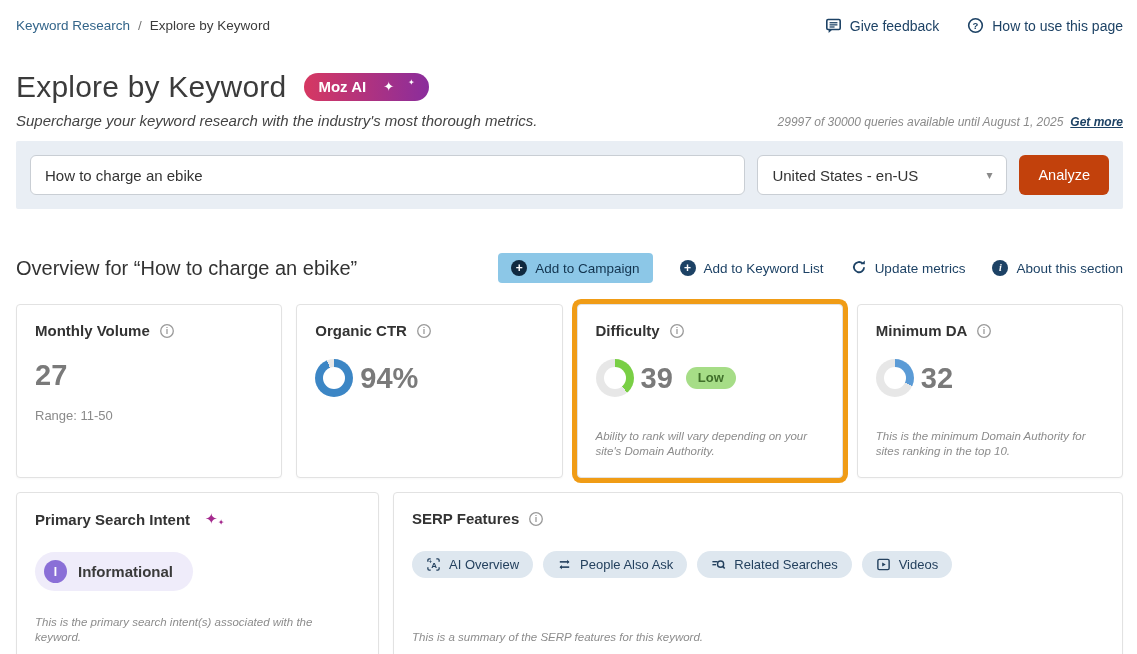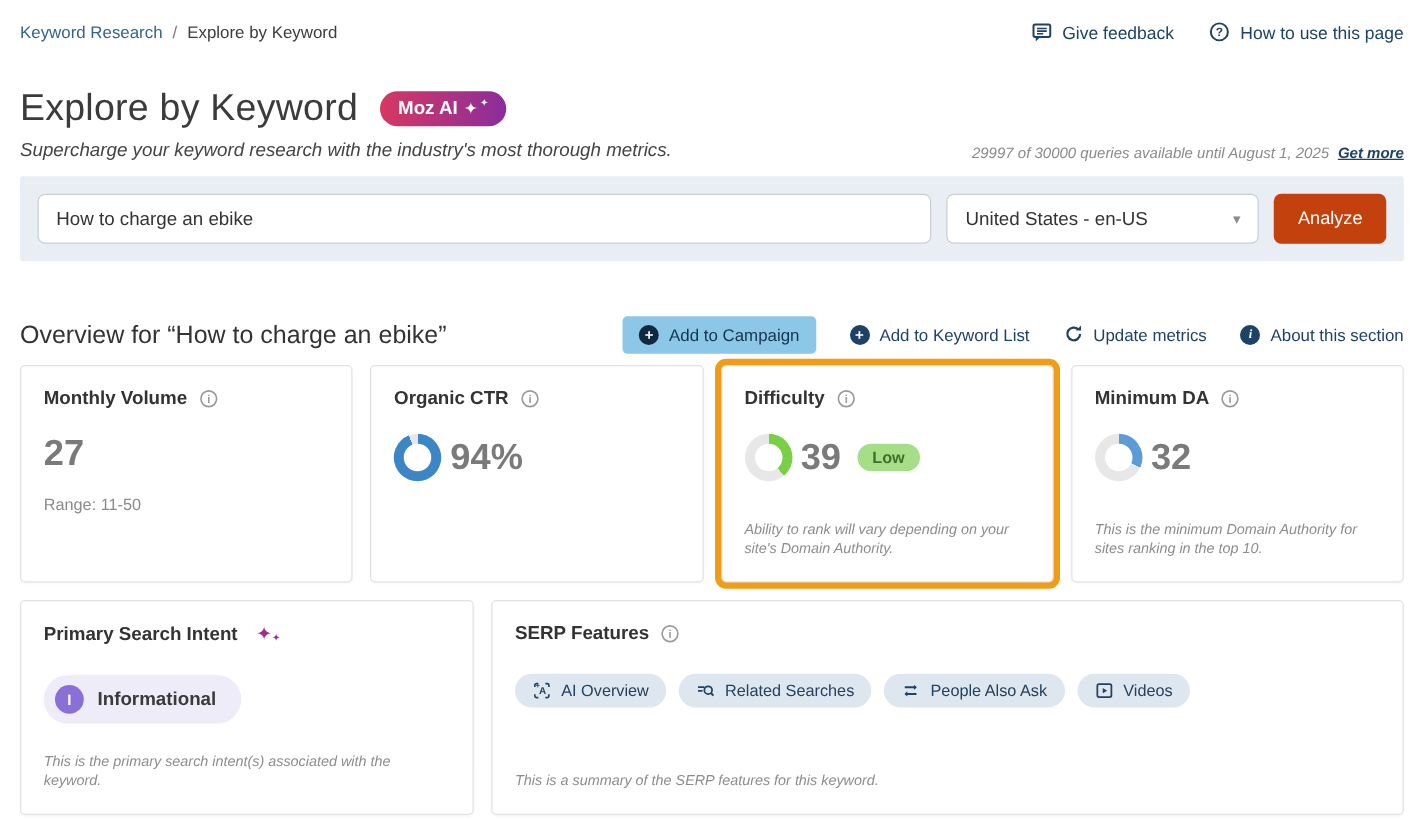--- a/index.html
+++ b/index.html
@@ -20,21 +20,21 @@
   .breadcrumb .current { color: #3c3c3c; }
   .top-links { display: flex; align-items: center; gap: 28px; }
   .top-link { display: flex; align-items: center; gap: 8px; font-size: 14px; color: #1d4265; cursor: pointer; }
   .top-link svg { display: block; }
 
   
   .hero { margin-top: 36px; }
   .title-row { display: flex; align-items: center; gap: 18px; }
   .page-title { font-size: 30px; font-weight: 400; color: #3b3b3b; letter-spacing: 0.2px; }
   .moz-ai-badge {
-    display: inline-flex; align-items: center; gap: 2px;
+    display: inline-flex; align-items: center; gap: 14px;
     background: linear-gradient(90deg, #d63862, #8a2d9c);
     color: #fff; font-weight: bold; font-size: 15px;
     border-radius: 16px; padding: 5px 14px 6px 14px;
   }
   .moz-ai-badge .spark-big { font-size: 13px; margin-left: 3px; }
   .moz-ai-badge .spark-small { font-size: 8px; transform: translateY(-4px); }
   .sub-row { display: flex; justify-content: space-between; align-items: flex-end; margin-top: 8px; font-style: italic; }
   .subtitle { font-size: 15px; color: #444; }
   .quota { font-size: 12px; color: #8a8a8a; display: flex; align-items: baseline; gap: 7px; }
   .quota a { color: #1d4265; font-weight: bold; text-decoration: underline; cursor: pointer; }
@@ -68,21 +68,21 @@
   .action.campaign { background: #8cc7e7; border-radius: 4px; padding: 7px 13px; color: #12344f; }
   .circle-ic {
     width: 16px; height: 16px; border-radius: 50%; background: #1d4265; color: #fff;
     display: inline-flex; align-items: center; justify-content: center;
     font-size: 12px; font-weight: bold; line-height: 1;
   }
   .circle-ic.dark { background: #10293f; }
   .circle-ic.info-i { font-size: 10px; font-style: italic; font-family: "Liberation Serif", serif; }
 
   
-  .cards-row1 { display: grid; grid-template-columns: repeat(4, 1fr); gap: 14px; margin-top: 9px; }
+  .cards-row1 { display: grid; grid-template-columns: repeat(4, 1fr); gap: 14px; margin-top: 21px; }
   .card {
     background: #fff; border: 1px solid #e2e2e2; border-radius: 4px;
     padding: 17px 18px; min-height: 174px; position: relative;
     box-shadow: 0 1px 2px rgba(0,0,0,0.03);
     display: flex; flex-direction: column;
   }
   .card.highlighted { box-shadow: 0 0 0 5px #f09c16; }
   .card-title-row { display: flex; align-items: center; gap: 9px; margin-bottom: 20px; }
   .card-title { font-size: 15px; font-weight: bold; color: #333; }
   .info-icon { cursor: pointer; display: inline-flex; }
@@ -315,38 +315,38 @@
                 <path d="M2 5V3.4A1.4 1.4 0 0 1 3.4 2H5 M11 2h1.6A1.4 1.4 0 0 1 14 3.4V5 M14 11v1.6a1.4 1.4 0 0 1-1.4 1.4H11 M5 14H3.4A1.4 1.4 0 0 1 2 12.6V11" fill="none" stroke="#24415e" stroke-width="1.4"></path>
                 <text x="8.6" y="11.3" text-anchor="middle" font-size="8.5" font-weight="bold" fill="#24415e" font-family="Liberation Sans, sans-serif">A</text>
                 <text x="4.6" y="6" text-anchor="middle" font-size="6" font-weight="bold" fill="#24415e" font-family="Liberation Sans, sans-serif">+</text>
               </svg>
           </span>
           <span>AI Overview</span>
         </div>
         <div class="chip">
           <span>
             <svg width="15" height="15" viewBox="0 0 16 16">
+                <line x1="3" y1="5.2" x2="12.4" y2="5.2" stroke="#24415e" stroke-width="1.7"></line>
+                <path d="M10.8 2.9 L13.3 5.2 L10.8 7.5 Z" fill="#24415e"></path>
+                <line x1="13" y1="10.8" x2="3.6" y2="10.8" stroke="#24415e" stroke-width="1.7"></line>
+                <path d="M5.2 8.5 L2.7 10.8 L5.2 13.1 Z" fill="#24415e"></path>
+              </svg>
+          </span>
+          <span>People Also Ask</span>
+        </div>
+        <div class="chip">
+          <span>
+            <svg width="15" height="15" viewBox="0 0 16 16">
                 <line x1="1.5" y1="5" x2="7" y2="5" stroke="#24415e" stroke-width="1.5"></line>
                 <line x1="1.5" y1="8.2" x2="5.4" y2="8.2" stroke="#24415e" stroke-width="1.5"></line>
                 <circle cx="10.2" cy="7.6" r="3.3" fill="none" stroke="#24415e" stroke-width="1.5"></circle>
                 <line x1="12.6" y1="10" x2="14.6" y2="12.2" stroke="#24415e" stroke-width="1.7"></line>
               </svg>
           </span>
           <span>Related Searches</span>
-        </div>
-        <div class="chip">
-          <span>
-            <svg width="15" height="15" viewBox="0 0 16 16">
-                <line x1="3" y1="5.2" x2="12.4" y2="5.2" stroke="#24415e" stroke-width="1.7"></line>
-                <path d="M10.8 2.9 L13.3 5.2 L10.8 7.5 Z" fill="#24415e"></path>
-                <line x1="13" y1="10.8" x2="3.6" y2="10.8" stroke="#24415e" stroke-width="1.7"></line>
-                <path d="M5.2 8.5 L2.7 10.8 L5.2 13.1 Z" fill="#24415e"></path>
-              </svg>
-          </span>
-          <span>People Also Ask</span>
         </div>
         <div class="chip">
           <span>
             <svg width="15" height="15" viewBox="0 0 16 16">
                 <rect x="2" y="2.5" width="12" height="11" rx="1.5" fill="none" stroke="#24415e" stroke-width="1.5"></rect>
                 <path d="M6.6 5.8 L10.4 8 L6.6 10.2 Z" fill="#24415e"></path>
               </svg>
           </span>
           <span>Videos</span>
         </div>

